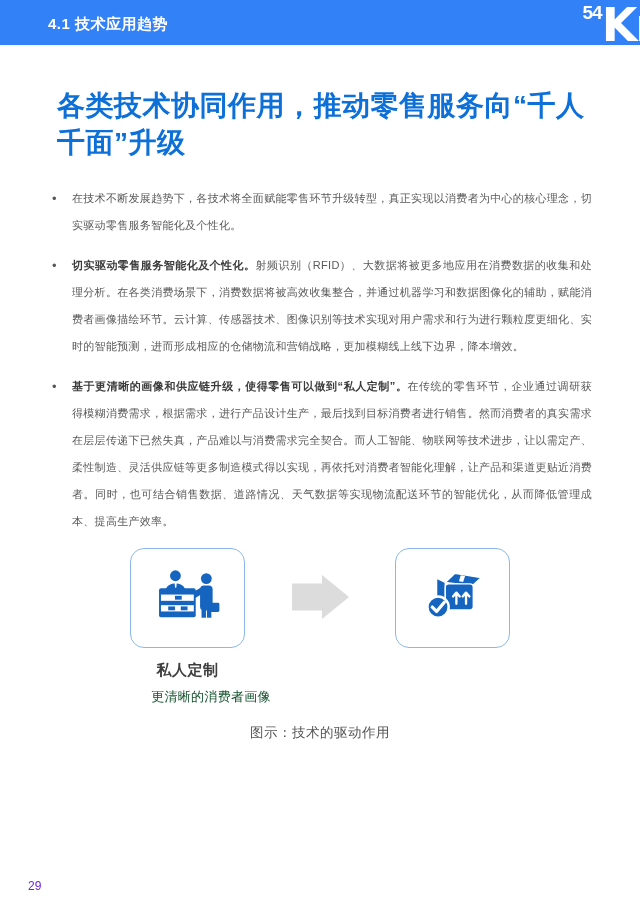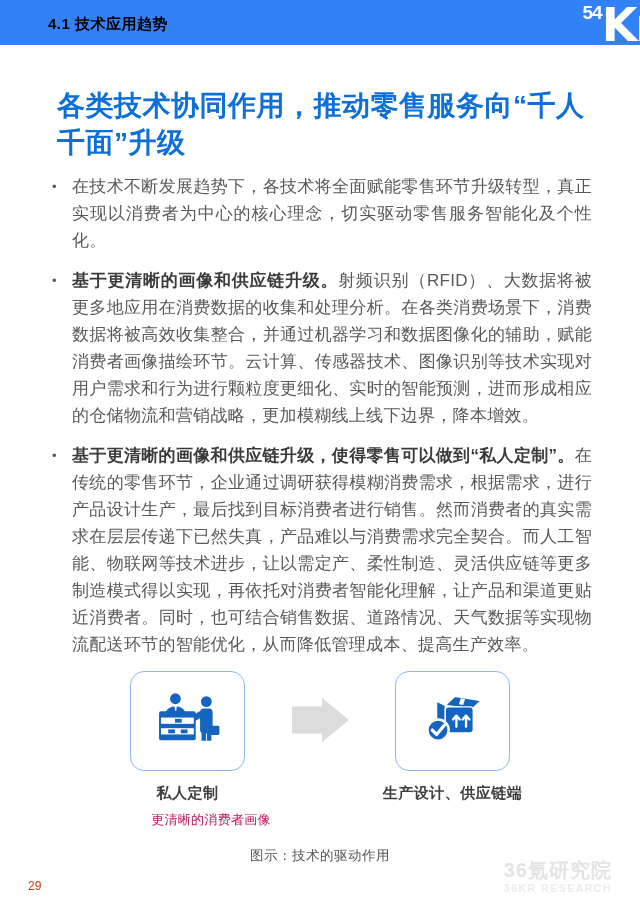--- a/index.html
+++ b/index.html
@@ -1,45 +1,45 @@
 <!DOCTYPE html>
 <html><head>
 <meta charset="utf-8">
 <style>
   html,body{margin:0;padding:0;background:#ffffff;}
   body{font-family:"Liberation Sans","DejaVu Sans",sans-serif;}
   .page{position:relative;width:640px;height:906px;background:#ffffff;overflow:hidden;margin:0 auto;}
 
   
   .header{position:absolute;top:0;left:0;width:640px;height:45px;background:#3381f7;overflow:hidden;}
-  .header-title{position:absolute;left:48px;top:0;height:45px;line-height:47px;color:#000000;font-size:15px;font-weight:bold;letter-spacing:0.5px;}
+  .header-title{position:absolute;left:48px;top:0;height:45px;line-height:47px;color:#ffffff;font-size:15px;font-weight:bold;letter-spacing:0.5px;}
   .logo{position:absolute;right:-16px;top:-2px;color:#ffffff;font-weight:bold;white-space:nowrap;}
   .logo-36{font-size:19px;display:inline-block;vertical-align:22px;letter-spacing:-1px;}
   .logo-kr{font-size:46px;letter-spacing:-2px;font-family:"DejaVu Sans",sans-serif;}
 
   
   .content{position:absolute;top:45px;left:0;width:640px;padding:0;}
-  .doc-title{margin:42px 48px 12px 57px;color:#0d6fd8;font-size:28px;font-weight:bold;line-height:37px;letter-spacing:0.5px;}
+  .doc-title{margin:42px 48px 24px 57px;color:#0d6fd8;font-size:28px;font-weight:bold;line-height:37px;letter-spacing:0.5px;}
   .bullets{margin:0 48px 0 52px;}
   .bullet{display:flex;margin-bottom:13px;}
   .bullet-marker{flex:0 0 20px;color:#595959;font-size:13px;line-height:27px;}
-  .bullet-text{flex:1;color:#595959;font-size:17px;line-height:27px;letter-spacing:0.3px;text-align:justify;}
+  .bullet-text{flex:1;color:#595959;font-size:11px;line-height:27px;letter-spacing:0.3px;text-align:justify;}
   .bullet-text b{color:#3a3a3a;font-weight:bold;}
 
   
   .diagram{margin-top:10px;display:flex;justify-content:center;align-items:flex-start;}
   .dcol{width:205px;display:flex;flex-direction:column;align-items:center;}
   .dbox{width:113px;height:98px;border:1.5px solid #8bb8e8;border-radius:14px;display:flex;align-items:center;justify-content:center;background:#ffffff;}
   .dlabel{margin-top:13px;font-size:15px;font-weight:bold;color:#3f3f3f;letter-spacing:0.5px;}
-  .ddesc{margin-top:6px;font-size:13px;color:#be185d;line-height:21px;text-align:left;letter-spacing:0.3px;margin-left:47px;}
+  .ddesc{margin-top:6px;font-size:13px;color:#14532d;line-height:21px;text-align:left;letter-spacing:0.3px;margin-left:47px;}
   .darrow{width:60px;display:flex;justify-content:center;margin-top:27px;}
   .caption{margin-top:17px;text-align:center;font-size:13.5px;color:#555555;letter-spacing:0.5px;}
 
   
-  .page-number{position:absolute;left:28px;bottom:13px;font-size:12px;color:#c2410c;}
+  .page-number{position:absolute;left:28px;bottom:13px;font-size:12px;color:#6d28d9;}
   .watermark{position:absolute;right:28px;bottom:12px;text-align:right;line-height:1.15;}
   .wm-cn{font-size:20px;font-weight:bold;color:#e4e4e4;letter-spacing:1px;}
   .wm-en{font-size:10.5px;font-weight:bold;color:#ececec;letter-spacing:1.5px;}
 </style>
 </head>
 <body>
 
 <div class="page">
 
   <div class="header">
@@ -55,21 +55,21 @@
 
     <div class="bullets">
 
       <div class="bullet">
         <span class="bullet-marker">•</span>
         <span class="bullet-text"><b></b><span>在技术不断发展趋势下，各技术将全面赋能零售环节升级转型，真正实现以消费者为中心的核心理念，切实驱动零售服务智能化及个性化。</span></span>
       </div>
 
       <div class="bullet">
         <span class="bullet-marker">•</span>
-        <span class="bullet-text"><b>基于更清晰的画像和供应链升级。</b><span>射频识别（RFID）、大数据将被更多地应用在消费数据的收集和处理分析。在各类消费场景下，消费数据将被高效收集整合，并通过机器学习和数据图像化的辅助，赋能消费者画像描绘环节。云计算、传感器技术、图像识别等技术实现对用户需求和行为进行颗粒度更细化、实时的智能预测，进而形成相应的仓储物流和营销战略，更加模糊线上线下边界，降本增效。</span></span>
+        <span class="bullet-text"><b>切实驱动零售服务智能化及个性化。</b><span>射频识别（RFID）、大数据将被更多地应用在消费数据的收集和处理分析。在各类消费场景下，消费数据将被高效收集整合，并通过机器学习和数据图像化的辅助，赋能消费者画像描绘环节。云计算、传感器技术、图像识别等技术实现对用户需求和行为进行颗粒度更细化、实时的智能预测，进而形成相应的仓储物流和营销战略，更加模糊线上线下边界，降本增效。</span></span>
       </div>
 
       <div class="bullet">
         <span class="bullet-marker">•</span>
         <span class="bullet-text"><b>基于更清晰的画像和供应链升级，使得零售可以做到“私人定制”。</b><span>在传统的零售环节，企业通过调研获得模糊消费需求，根据需求，进行产品设计生产，最后找到目标消费者进行销售。然而消费者的真实需求在层层传递下已然失真，产品难以与消费需求完全契合。而人工智能、物联网等技术进步，让以需定产、柔性制造、灵活供应链等更多制造模式得以实现，再依托对消费者智能化理解，让产品和渠道更贴近消费者。同时，也可结合销售数据、道路情况、天气数据等实现物流配送环节的智能优化，从而降低管理成本、提高生产效率。</span></span>
       </div>
 
     </div>
 
     <div class="diagram">
@@ -127,28 +127,23 @@
                 <g stroke="#ffffff" stroke-width="2.4" fill="none" stroke-linecap="round" stroke-linejoin="round">
                   <path d="M36.5,37 L36.5,26 M33,29.5 L36.5,25.5 L40,29.5"></path>
                   <path d="M46.5,37 L46.5,26 M43,29.5 L46.5,25.5 L50,29.5"></path>
                 </g>
                 <circle cx="17.5" cy="40.5" r="11" fill="#1565c0" stroke="#ffffff" stroke-width="2.6"></circle>
                 <path d="M11.5,40.5 L16,45 L24,35.5" fill="none" stroke="#ffffff" stroke-width="3.4" stroke-linecap="round" stroke-linejoin="round"></path>
               </g>
             </svg>
           </span>
         </div>
-        <div class="dlabel">生产设计、供应链端</div>
       </div>
 
     </div>
 
     <div class="caption">图示：技术的驱动作用</div>
 
   </div>
 
   <div class="page-number">29</div>
-  <div class="watermark">
-    <div class="wm-cn">36氪研究院</div>
-    <div class="wm-en">36KR RESEARCH</div>
-  </div>
 
 </div>
 
 </body></html>

